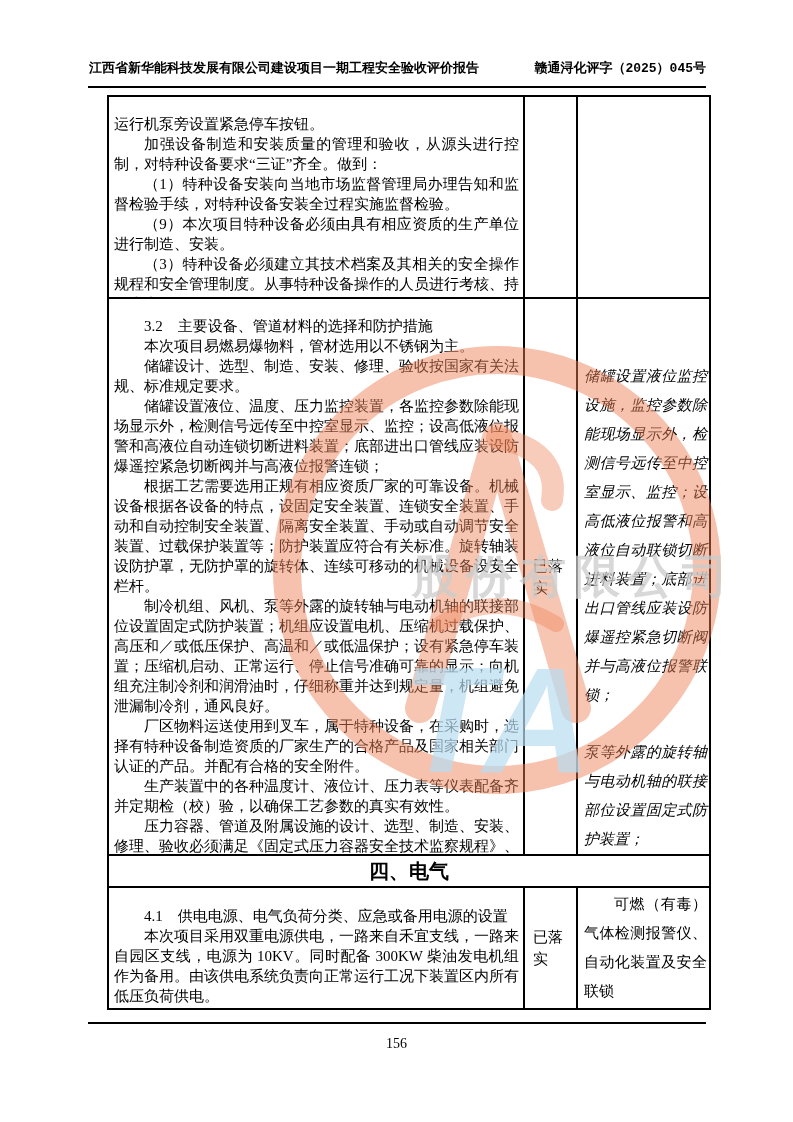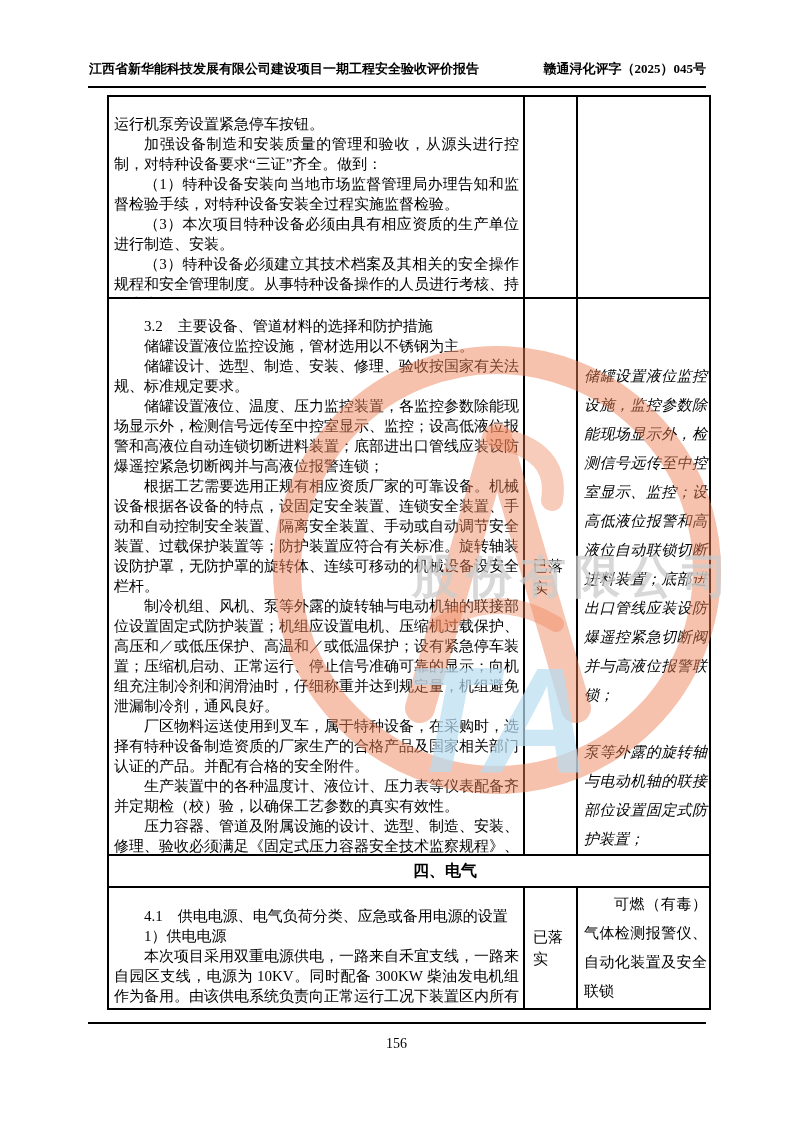--- a/index.html
+++ b/index.html
@@ -5,21 +5,21 @@
   html,body{margin:0;padding:0;background:#e8e8e8;}
   .page{
     position:relative;width:793px;height:1122px;background:#ffffff;
     margin:0 auto;overflow:hidden;color:#000;
     font-family:"Liberation Serif","DejaVu Serif",serif;
   }
   
   .hdr{
     position:absolute;left:89px;top:61px;width:617px;
     display:flex;justify-content:space-between;align-items:flex-start;
-    font-family:Liberation Serif, serif;
+    font-family:Liberation Mono, monospace;
     font-weight:bold;font-size:13px;line-height:16px;white-space:nowrap;gap:40px;
   }
   .hdr-rule{position:absolute;left:88px;top:86px;width:618px;height:2px;background:#000;}
   
   .tbl{
     position:absolute;left:107px;top:95px;width:604px;height:915px;
     border:2px solid #000;box-sizing:border-box;background:transparent;
   }
   .trow{display:flex;width:100%;}
   .rowsep{height:2px;background:#000;width:100%;}
@@ -40,21 +40,21 @@
     font-size:15px;line-height:29px;text-align:justify;
     display:flex;flex-direction:column;
   }
   .cell-note.center{justify-content:flex-end;gap:28px;font-style:italic;}
   .cell-note.top{justify-content:flex-start;gap:26px;padding-top:2px;}
   .cell-note p{margin:0;}
   .cell-note p.ind{text-indent:2em;}
   .section-row{
     display:flex;align-items:center;justify-content:center;width:100%;height:30px;
     font-family:"Liberation Sans","DejaVu Sans",sans-serif;
-    font-weight:bold;font-size:16px;padding-left:36px;
+    font-weight:bold;font-size:20px;
   }
   .h200{height:200px;} .h555{height:555px;} .h30{height:30px;} .h120{height:120px;}
   
   .ftr-rule{position:absolute;left:88px;top:1022px;width:618px;height:2px;background:#000;}
   .pageno{
     position:absolute;left:0;top:1036px;width:100%;text-align:center;
     font-size:14px;font-family:"Liberation Serif","DejaVu Serif",serif;
   }
   
   .wm{position:absolute;left:0;top:0;width:793px;height:1122px;pointer-events:none;z-index:5;}
@@ -70,35 +70,35 @@
   </div>
   <div class="hdr-rule"></div>
 
   <div class="tbl">
 
     <div class="trow h200">
       <div class="cell-left">
         <p class="noind">运行机泵旁设置紧急停车按钮。</p>
         <p>加强设备制造和安装质量的管理和验收，从源头进行控制，对特种设备要求“三证”齐全。做到：</p>
         <p>（1）特种设备安装向当地市场监督管理局办理告知和监督检验手续，对特种设备安装全过程实施监督检验。</p>
-        <p>（3）本次项目特种设备必须由具有相应资质的生产单位进行制造、安装。</p>
+        <p>（9）本次项目特种设备必须由具有相应资质的生产单位进行制造、安装。</p>
         <p>（3）特种设备必须建立其技术档案及其相关的安全操作规程和安全管理制度。从事特种设备操作的人员进行考核、持证上岗。</p>
 
       </div>
       <div class="colsep"></div>
       <div class="cell-status"></div>
       <div class="colsep"></div>
       <div class="cell-note top"></div>
     </div>
     <div class="rowsep"></div>
 
     <div class="trow h555">
       <div class="cell-left">
         <p>3.2　主要设备、管道材料的选择和防护措施</p>
-        <p>储罐设置液位监控设施，管材选用以不锈钢为主。</p>
+        <p>本次项目易燃易爆物料，管材选用以不锈钢为主。</p>
         <p>储罐设计、选型、制造、安装、修理、验收按国家有关法规、标准规定要求。</p>
         <p>储罐设置液位、温度、压力监控装置，各监控参数除能现场显示外，检测信号远传至中控室显示、监控；设高低液位报警和高液位自动连锁切断进料装置；底部进出口管线应装设防爆遥控紧急切断阀并与高液位报警连锁；</p>
         <p>根据工艺需要选用正规有相应资质厂家的可靠设备。机械设备根据各设备的特点，设固定安全装置、连锁安全装置、手动和自动控制安全装置、隔离安全装置、手动或自动调节安全装置、过载保护装置等；防护装置应符合有关标准。旋转轴装设防护罩，无防护罩的旋转体、连续可移动的机械设备设安全栏杆。</p>
         <p>制冷机组、风机、泵等外露的旋转轴与电动机轴的联接部位设置固定式防护装置；机组应设置电机、压缩机过载保护、高压和／或低压保护、高温和／或低温保护；设有紧急停车装置；压缩机启动、正常运行、停止信号准确可靠的显示；向机组充注制冷剂和润滑油时，仔细称重并达到规定量，机组避免泄漏制冷剂，通风良好。</p>
         <p>厂区物料运送使用到叉车，属于特种设备，在采购时，选择有特种设备制造资质的厂家生产的合格产品及国家相关部门认证的产品。并配有合格的安全附件。</p>
         <p>生产装置中的各种温度计、液位计、压力表等仪表配备齐并定期检（校）验，以确保工艺参数的真实有效性。</p>
         <p>压力容器、管道及附属设施的设计、选型、制造、安装、修理、验收必须满足《固定式压力容器安全技术监察规程》、《简单式压力容器安全技术监察规程》要求。</p>
 
       </div>
       <div class="colsep"></div>
@@ -112,21 +112,20 @@
     <div class="rowsep"></div>
 
     <div class="section-row h30">
       <span>四、电气</span>
     </div>
     <div class="rowsep"></div>
 
     <div class="trow h120 r4">
       <div class="cell-left">
         <p>4.1　供电电源、电气负荷分类、应急或备用电源的设置</p>
-        <p>1）供电电源</p>
         <p>本次项目采用双重电源供电，一路来自禾宜支线，一路来自园区支线，电源为 10KV。同时配备 300KW 柴油发电机组作为备用。由该供电系统负责向正常运行工况下装置区内所有低压负荷供电。</p>
       </div>
       <div class="colsep"></div>
       <div class="cell-status">已落实</div>
       <div class="colsep"></div>
       <div class="cell-note top">
         <p class="ind">可燃（有毒）气体检测报警仪、自动化装置及安全联锁</p>
       </div>
     </div>
 

